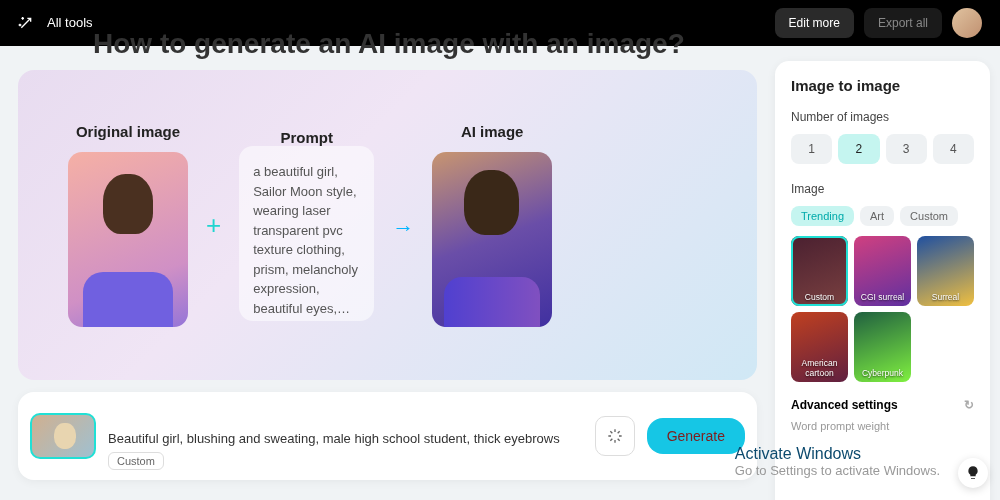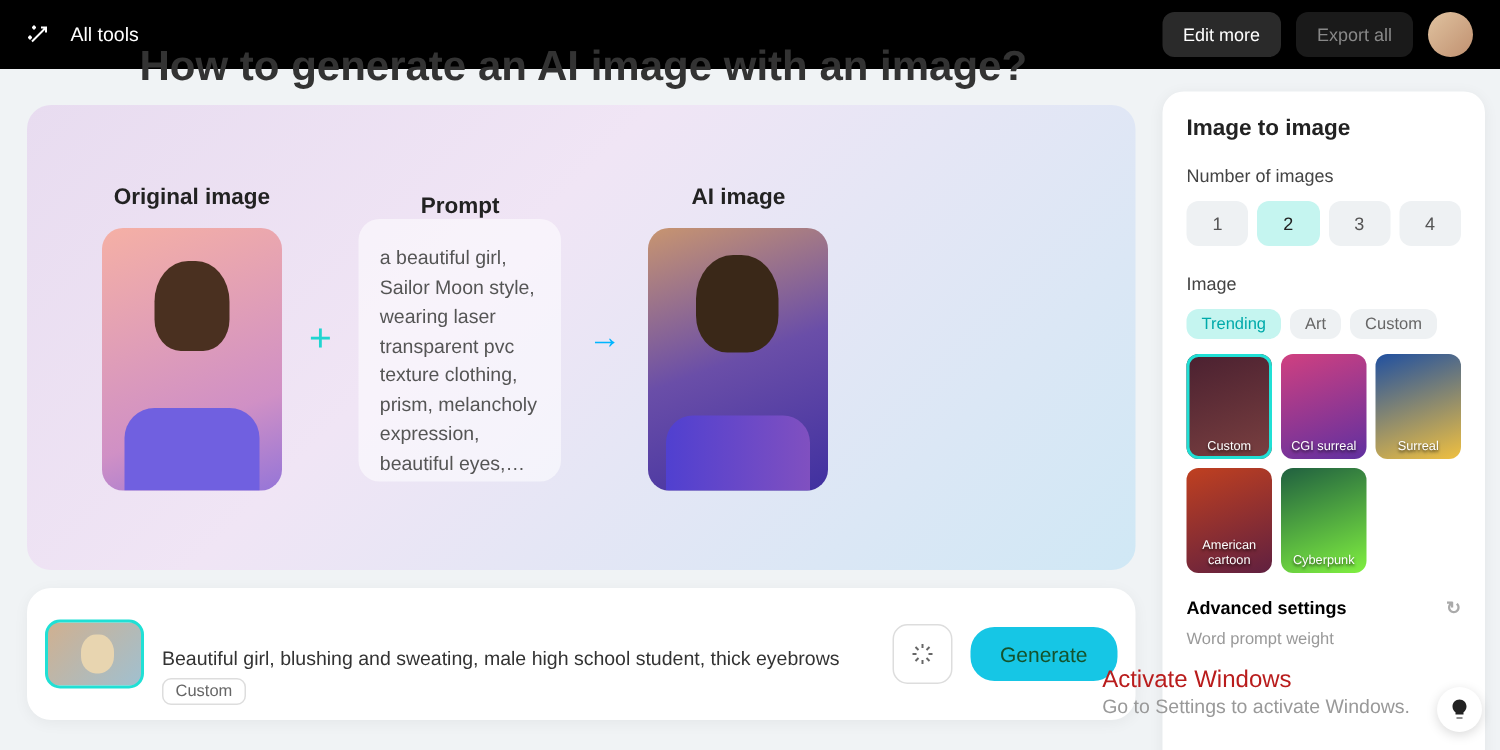--- a/index.html
+++ b/index.html
@@ -33,21 +33,21 @@
 .prompt-box { background: rgba(255,255,255,0.55); border-radius: 14px; padding: 16px 14px; width: 135px; height: 175px; font-size: 13px; color: #555; line-height: 1.5; overflow: hidden; }
 .prompt-label { font-weight: 700; font-size: 15px; color: #222; text-align: center; }
 
 .input-row { background: #fff; border-radius: 16px; padding: 10px 12px; display: flex; align-items: center; gap: 12px; margin-top: 12px; box-shadow: 0 2px 10px rgba(0,0,0,0.05); }
 .thumb { width: 66px; height: 46px; border-radius: 10px; background: linear-gradient(135deg,#d0b090,#a0c0d0); border: 2px solid #20e0d5; position: relative; }
 .thumb::after { content:''; position:absolute; left:22px; top:8px; width:22px; height:26px; background:#e8d5b0; border-radius:45%; }
 .input-text { flex: 1; margin-top: 28px; }
 .input-main { font-size: 13px; color: #333; line-height: 1.4; }
 .chip { display: inline-block; border: 1px solid #ddd; border-radius: 6px; padding: 2px 8px; font-size: 11px; color: #666; margin-top: 4px; }
 .btn-icon { width: 40px; height: 40px; border: 1px solid #ddd; border-radius: 10px; background: #fff; display: flex; align-items: center; justify-content: center; color: #555; cursor: pointer; }
-.btn-generate { background: #16c6e5; color: #14532d; border: none; padding: 10px 20px; border-radius: 16px; font-size: 14px; font-weight: 500; cursor: pointer; }
+.btn-generate { background: #16c6e5; color: #7f1d1d; border: none; padding: 10px 20px; border-radius: 16px; font-size: 14px; font-weight: 500; cursor: pointer; }
 
 .side-panel { width: 215px; background: #fff; border-radius: 14px; margin: 15px 10px 0 0; padding: 16px; box-shadow: 0 2px 10px rgba(0,0,0,0.06); height: 480px; }
 .side-title { font-weight: 700; font-size: 15px; color: #222; margin-bottom: 16px; }
 .side-label { font-size: 12px; color: #444; margin-bottom: 10px; }
 .num-row { display: flex; gap: 6px; margin-bottom: 18px; }
 .num-btn { flex: 1; height: 30px; border-radius: 8px; border: none; background: #eef1f3; color: #555; font-size: 12px; cursor: pointer; }
 .num-btn.active { background: #c5f5f0; color: #222; }
 
 .style-tabs { display: flex; gap: 6px; margin-bottom: 10px; }
 .style-tab { padding: 4px 10px; border-radius: 8px; border: none; background: #eef1f3; color: #666; font-size: 11px; cursor: pointer; }
@@ -62,21 +62,21 @@
 .sc3 { background: linear-gradient(160deg,#d04080,#6030a0); }
 .sc4 { background: linear-gradient(160deg,#c04020,#602040); }
 .sc5 { background: linear-gradient(160deg,#206040,#80f040); }
 .sc6 { background: linear-gradient(160deg,#a06020,#304050); }
 
 .adv-row { display: flex; justify-content: space-between; align-items: center; margin-top: 16px; font-size: 12px; font-weight: 600; }
 .reset-ico { color: #aaa; }
 .adv-sub { font-size: 11px; color: #999; margin-top: 8px; }
 
 .watermark { position: absolute; right: 60px; bottom: 22px; color: #999; font-size: 13px; }
-.watermark .wm1 { font-size: 16px; color: #b91c1c; }
+.watermark .wm1 { font-size: 16px; color: #0c4a6e; }
 .help-btn { position: absolute; right: 12px; bottom: 12px; width: 30px; height: 30px; border-radius: 50%; background: #fff; box-shadow: 0 2px 8px rgba(0,0,0,0.15); display: flex; align-items: center; justify-content: center; cursor: pointer; }
 </style>
 </head>
 <body>
 
 <div class="top-bar">
   <div class="top-left">
     <svg width="16" height="16" viewBox="0 0 24 24" fill="none" stroke="#fff" stroke-width="2">
         <path d="M5 19 L19 5 M14 5h5v5 M7 3v4 M5 5h4 M3 13v4 M1 15h4"></path>
       </svg>

